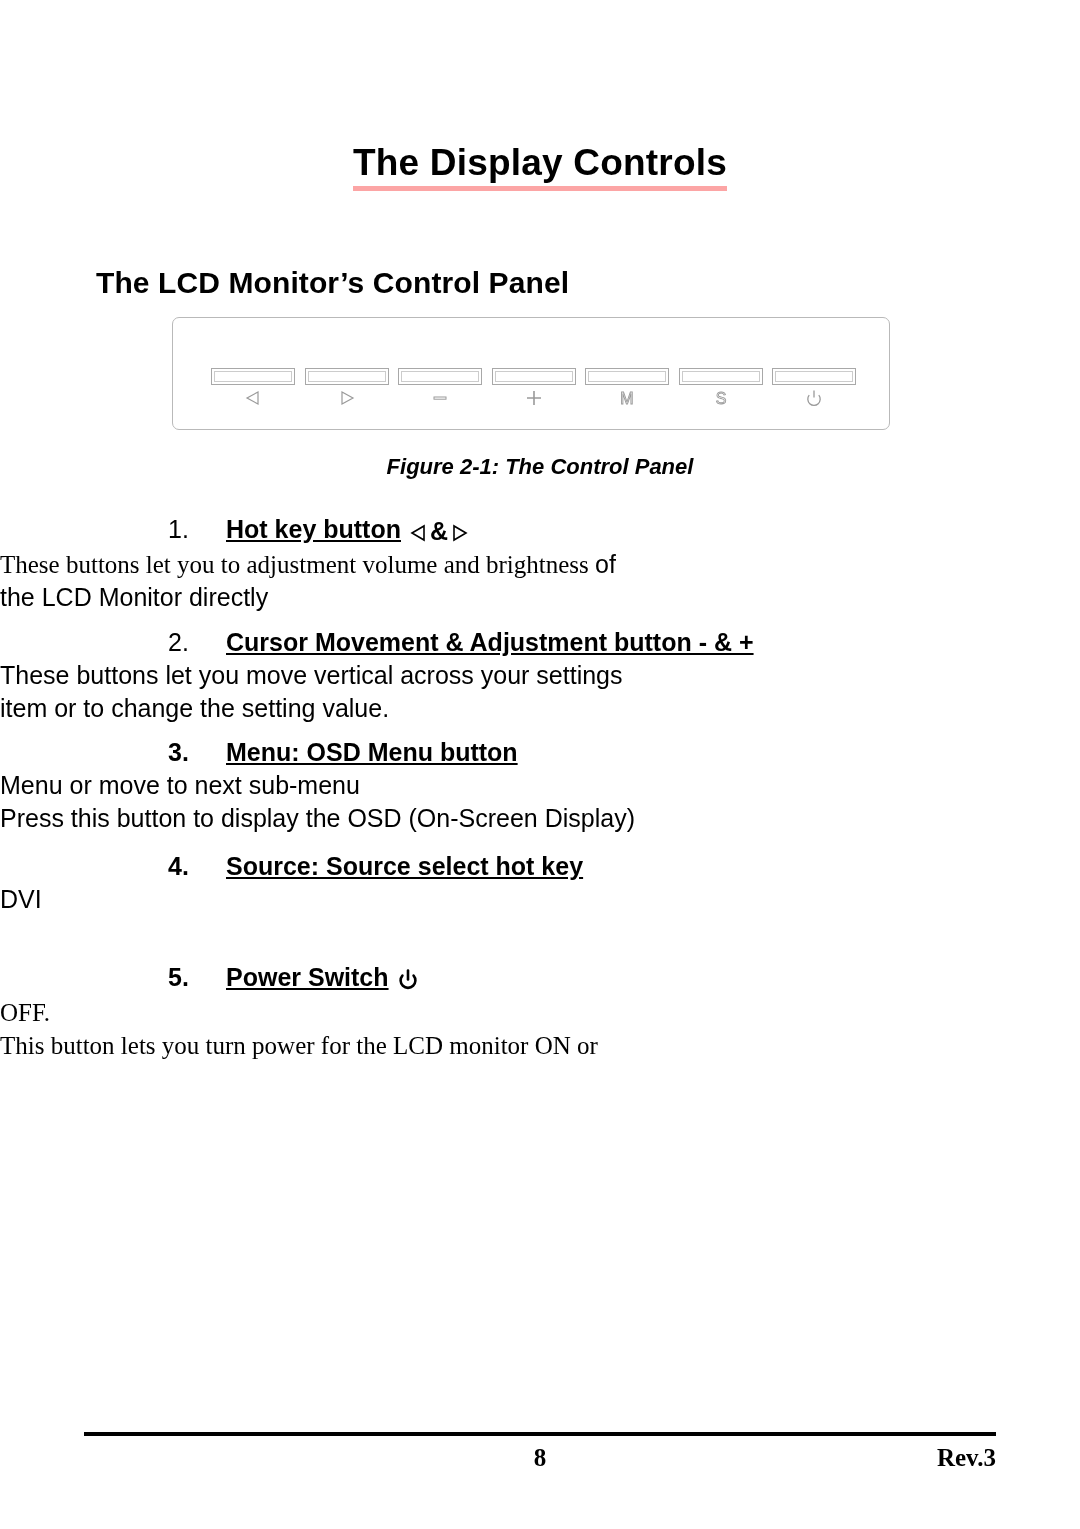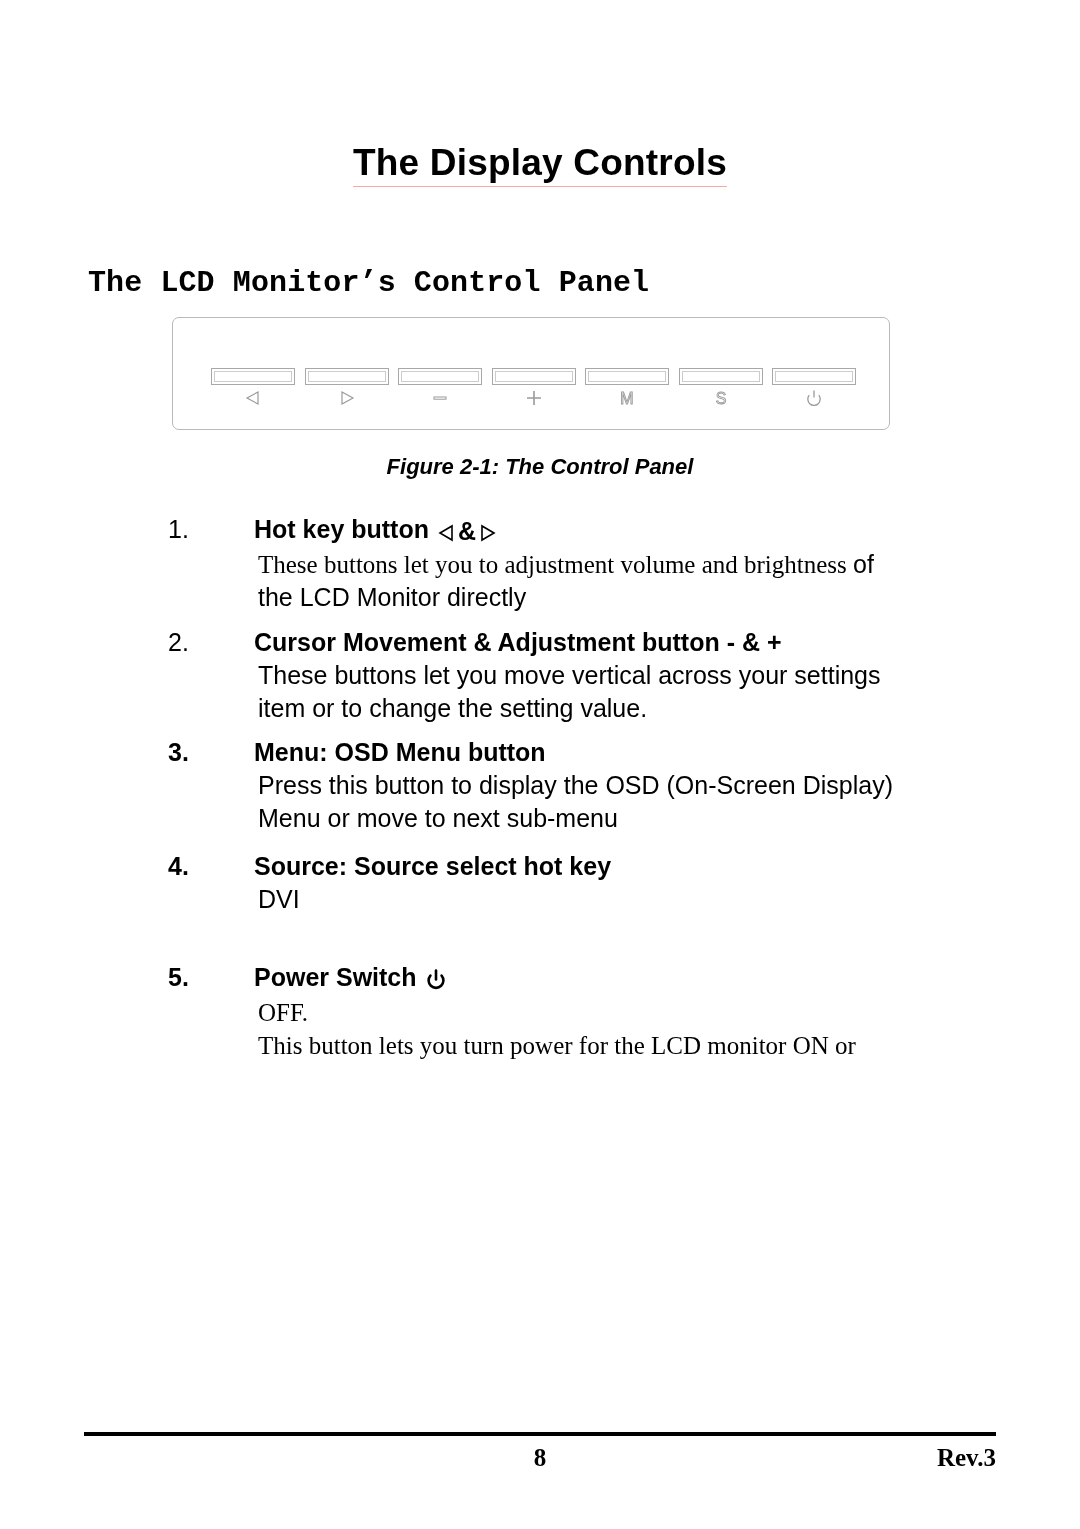--- a/index.html
+++ b/index.html
@@ -30,30 +30,30 @@
     left: 0;
     top: 142px;
     width: 1080px;
     text-align: center;
     font-family: "Liberation Sans", sans-serif;
     font-weight: bold;
     font-size: 37px;
     letter-spacing: 0.2px;
   }
   .doc-title span.u {
-    border-bottom: 1px solid #fca5a5;
+    border-bottom: 5px solid #fca5a5;
     padding-bottom: 3px;
   }
 
   
   .section-heading {
     position: absolute;
-    left: 88px;
+    left: 96px;
     top: 266px;
-    font-family: Liberation Mono, monospace;
+    font-family: Liberation Sans, sans-serif;
     font-weight: bold;
     font-size: 30px;
     letter-spacing: 0.1px;
   }
 
   
   .panel-figure {
     position: absolute;
     left: 172px;
     top: 317px;
@@ -140,27 +140,26 @@
     white-space: nowrap;
   }
   .item-num {
     position: absolute;
     left: 168px;
     top: 0;
     width: 58px;
     font-weight: normal;
     font-size: 25px;
   }
-  .item-head .ht { margin-left: 86px; display: inline-block; }
+  .item-head .ht { margin-left: 58px; display: inline-block; text-decoration: underline; }
   .item-head.num-bold .item-num { font-weight: bold; }
 
   .glyph-inline { display: inline-block; vertical-align: -2px; }
 
   .item-body {
-    padding-left: 258px;
     padding-right: 92px;
     font-size: 25px;
     line-height: 33px;
   }
   .sans { font-family: "Liberation Sans", sans-serif; }
   .serif { font-family: "Liberation Serif", serif; }
 
   .item-body p { margin: 0; }
 
   
@@ -287,22 +286,22 @@
         <p>item or to change the setting value.</p>
       </div>
     </div>
 
     <div class="item" id="item-3">
       <div class="item-head num-bold">
         <span class="item-num">3.</span>
         <span class="ht">Menu: OSD Menu button</span>
       </div>
       <div class="item-body sans">
+        <p>Menu or move to next sub-menu</p>
         <p>Press this button to display the OSD (On-Screen Display)</p>
-        <p>Menu or move to next sub-menu</p>
       </div>
     </div>
 
     <div class="item" id="item-4">
       <div class="item-head num-bold">
         <span class="item-num">4.</span>
         <span class="ht">Source: Source select hot key</span>
       </div>
       <div class="item-body sans">
         <p>DVI</p>

